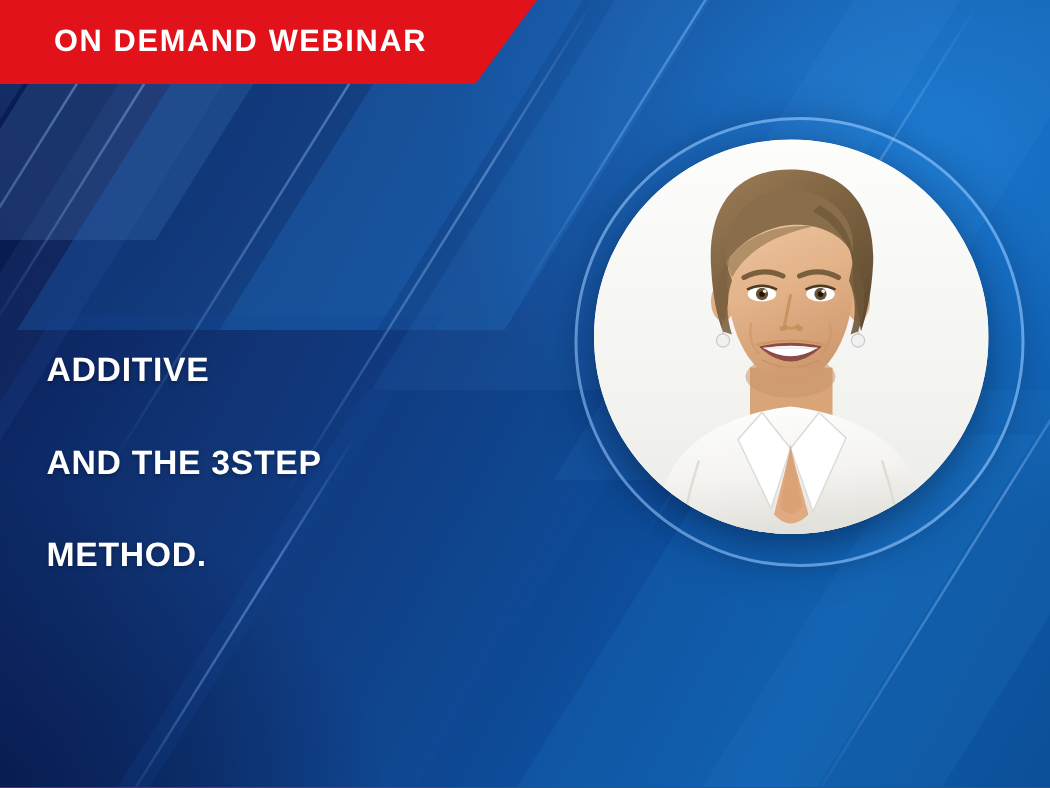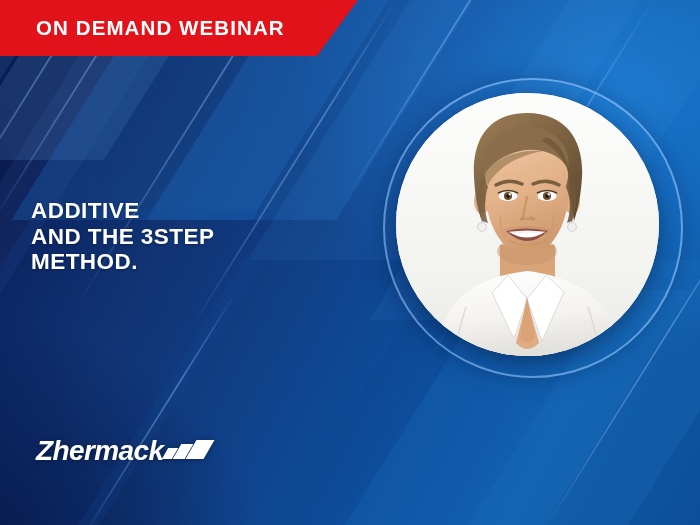--- a/index.html
+++ b/index.html
@@ -88,21 +88,21 @@
     left: 31px;
     top: 198px;
     z-index: 5;
     color: #ffffff;
     font-size: 22.5px;
     font-weight: 700;
     line-height: 25.6px;
     letter-spacing: 0.45px;
     text-shadow: 0 1px 3px rgba(0,0,0,0.30);
   }
-  .headline .ln { display: block; white-space: nowrap; }
+  .headline .ln { display: block; white-space: nowrap; margin-top: 36px; }
 
   
   .logo {
     position: absolute;
     left: 36px;
     top: 437px;
     z-index: 5;
     display: flex;
     align-items: center;
     filter: drop-shadow(0 1px 3px rgba(0,0,0,0.35));
@@ -195,28 +195,20 @@
   <div class="ribbon">
     <span class="ribbon-label">ON DEMAND WEBINAR</span>
   </div>
 
   <div class="headline">
     <span class="ln">ADDITIVE</span>
     <span class="ln">AND THE 3STEP</span>
     <span class="ln">METHOD.</span>
   </div>
 
-  <div class="logo">
-    <span class="logo-word">Zhermack</span>
-    <span class="logo-mark">
-      <i class="m1"></i>
-        <i class="m2"></i>
-        <i class="m3"></i>
-    </span>
-  </div>
 
   <div class="portrait-ring outer"></div>
 
   <div class="portrait">
     <svg viewBox="0 0 263 263">
       <defs>
         <linearGradient id="bgPh" x1="0" y1="0" x2="0" y2="1">
           <stop offset="0%" stop-color="#fdfdfc"></stop>
           <stop offset="70%" stop-color="#f2f2ef"></stop>
           <stop offset="100%" stop-color="#e9e9e5"></stop>

